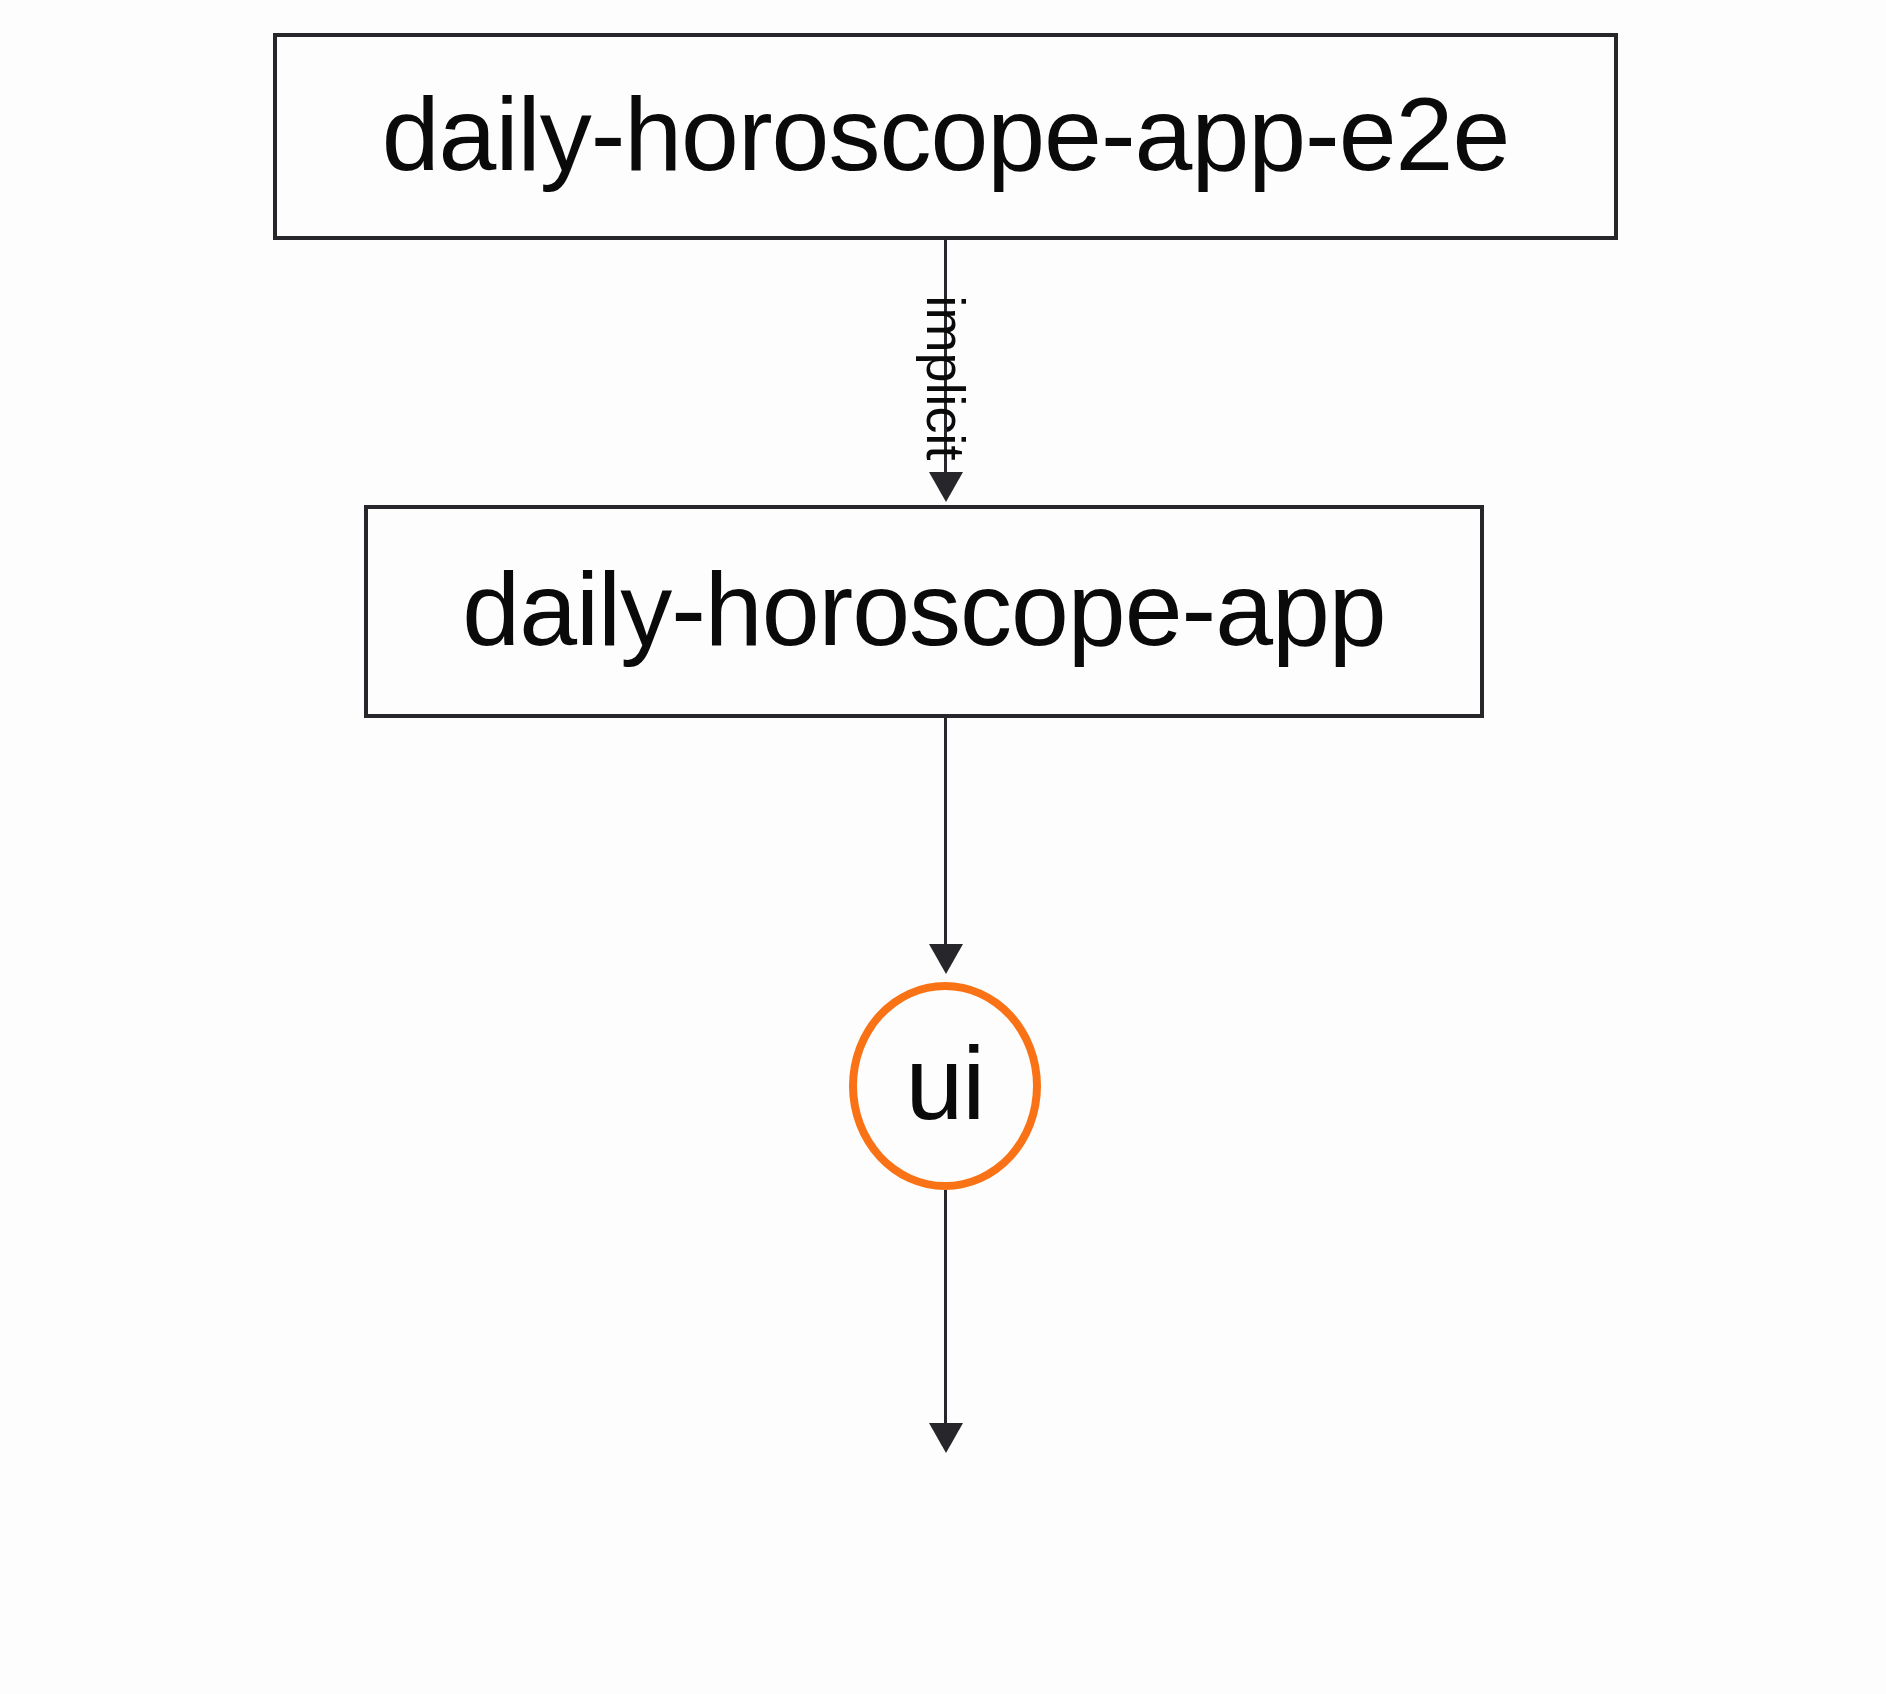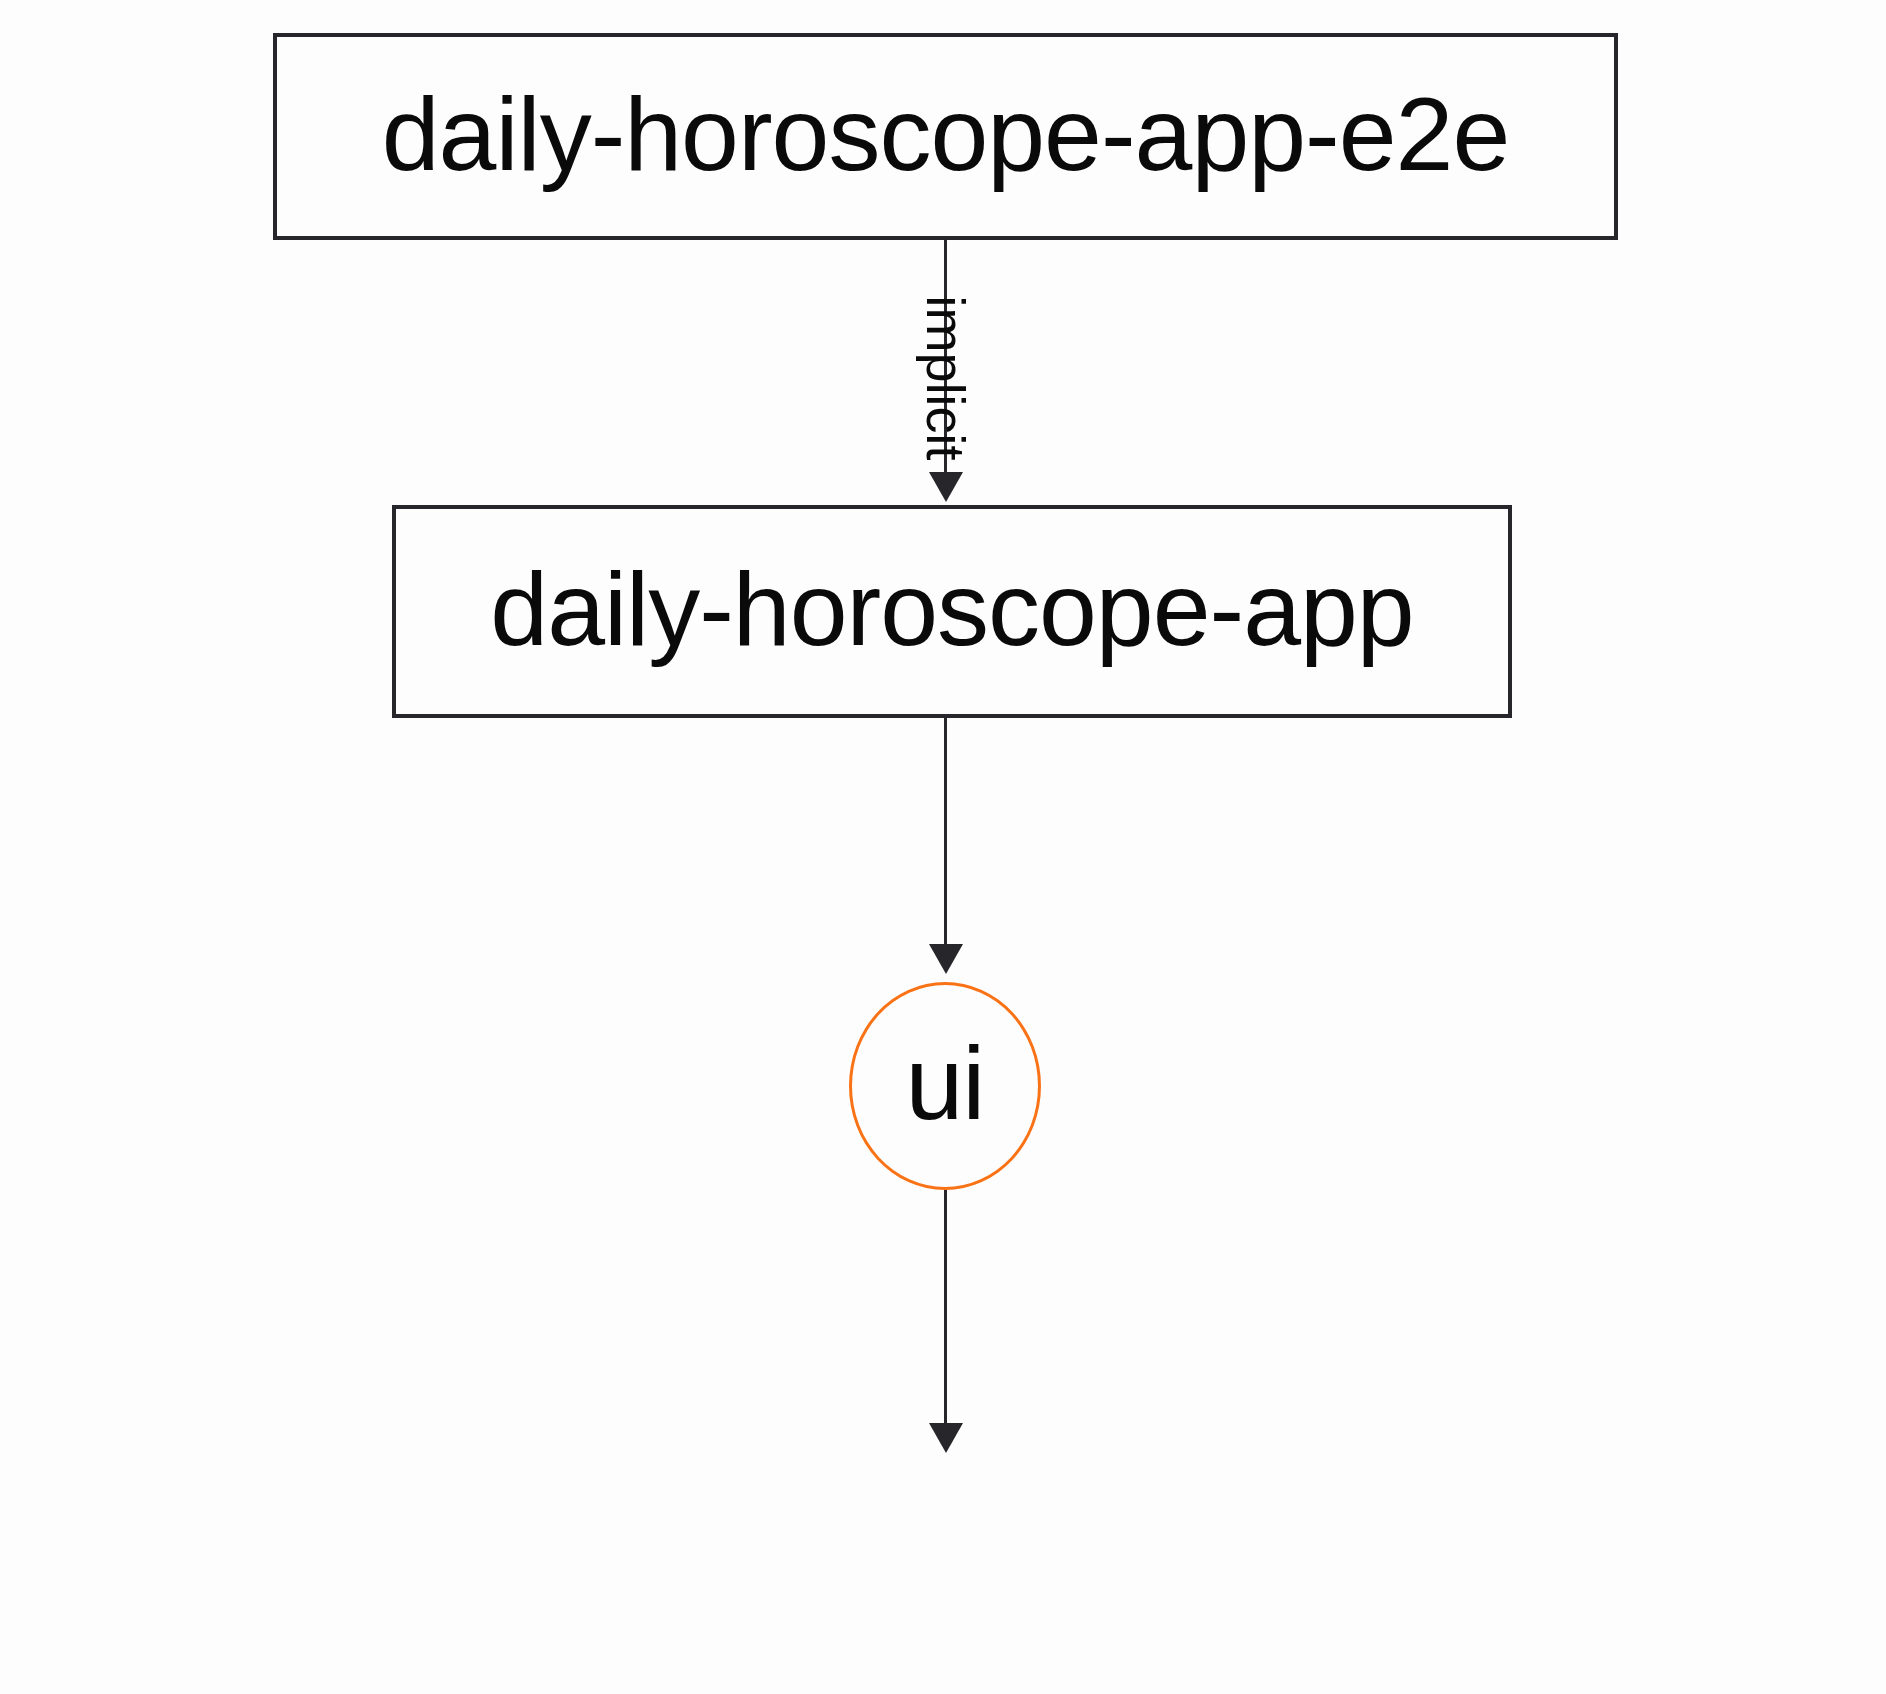--- a/index.html
+++ b/index.html
@@ -20,34 +20,34 @@
     box-sizing: border-box;
     background: #fdfdfd;
     display: flex;
     align-items: center;
     justify-content: center;
   }
   .node.rect {
     border: 4px solid #27272b;
   }
   .node.ellipse {
-    border: 3px solid #f97316;
+    border: 8px solid #f97316;
     border-radius: 50%;
     justify-content: center;
   }
   .node-label {
     font-size: 104px;
     line-height: 1;
     color: #0a0a0a;
     letter-spacing: -1px;
     white-space: nowrap;
     padding-bottom: 6px;
   }
   #node-e2e    { left: 273px; top: 33px;   width: 1345px; height: 207px; }
-  #node-app    { left: 392px; top: 505px;  width: 1120px; height: 213px; }
+  #node-app    { left: 364px; top: 505px;  width: 1120px; height: 213px; }
   #node-ui     { left: 849px; top: 982px;  width: 192px;  height: 208px; }
   #node-models { left: 713px; top: 1460px; width: 464px;  height: 216px; }
 
   .edge-line {
     position: absolute;
     width: 3px;
     background: #27272b;
     left: 944px;
   }
   #edge-a-line { top: 240px;  height: 234px; }

